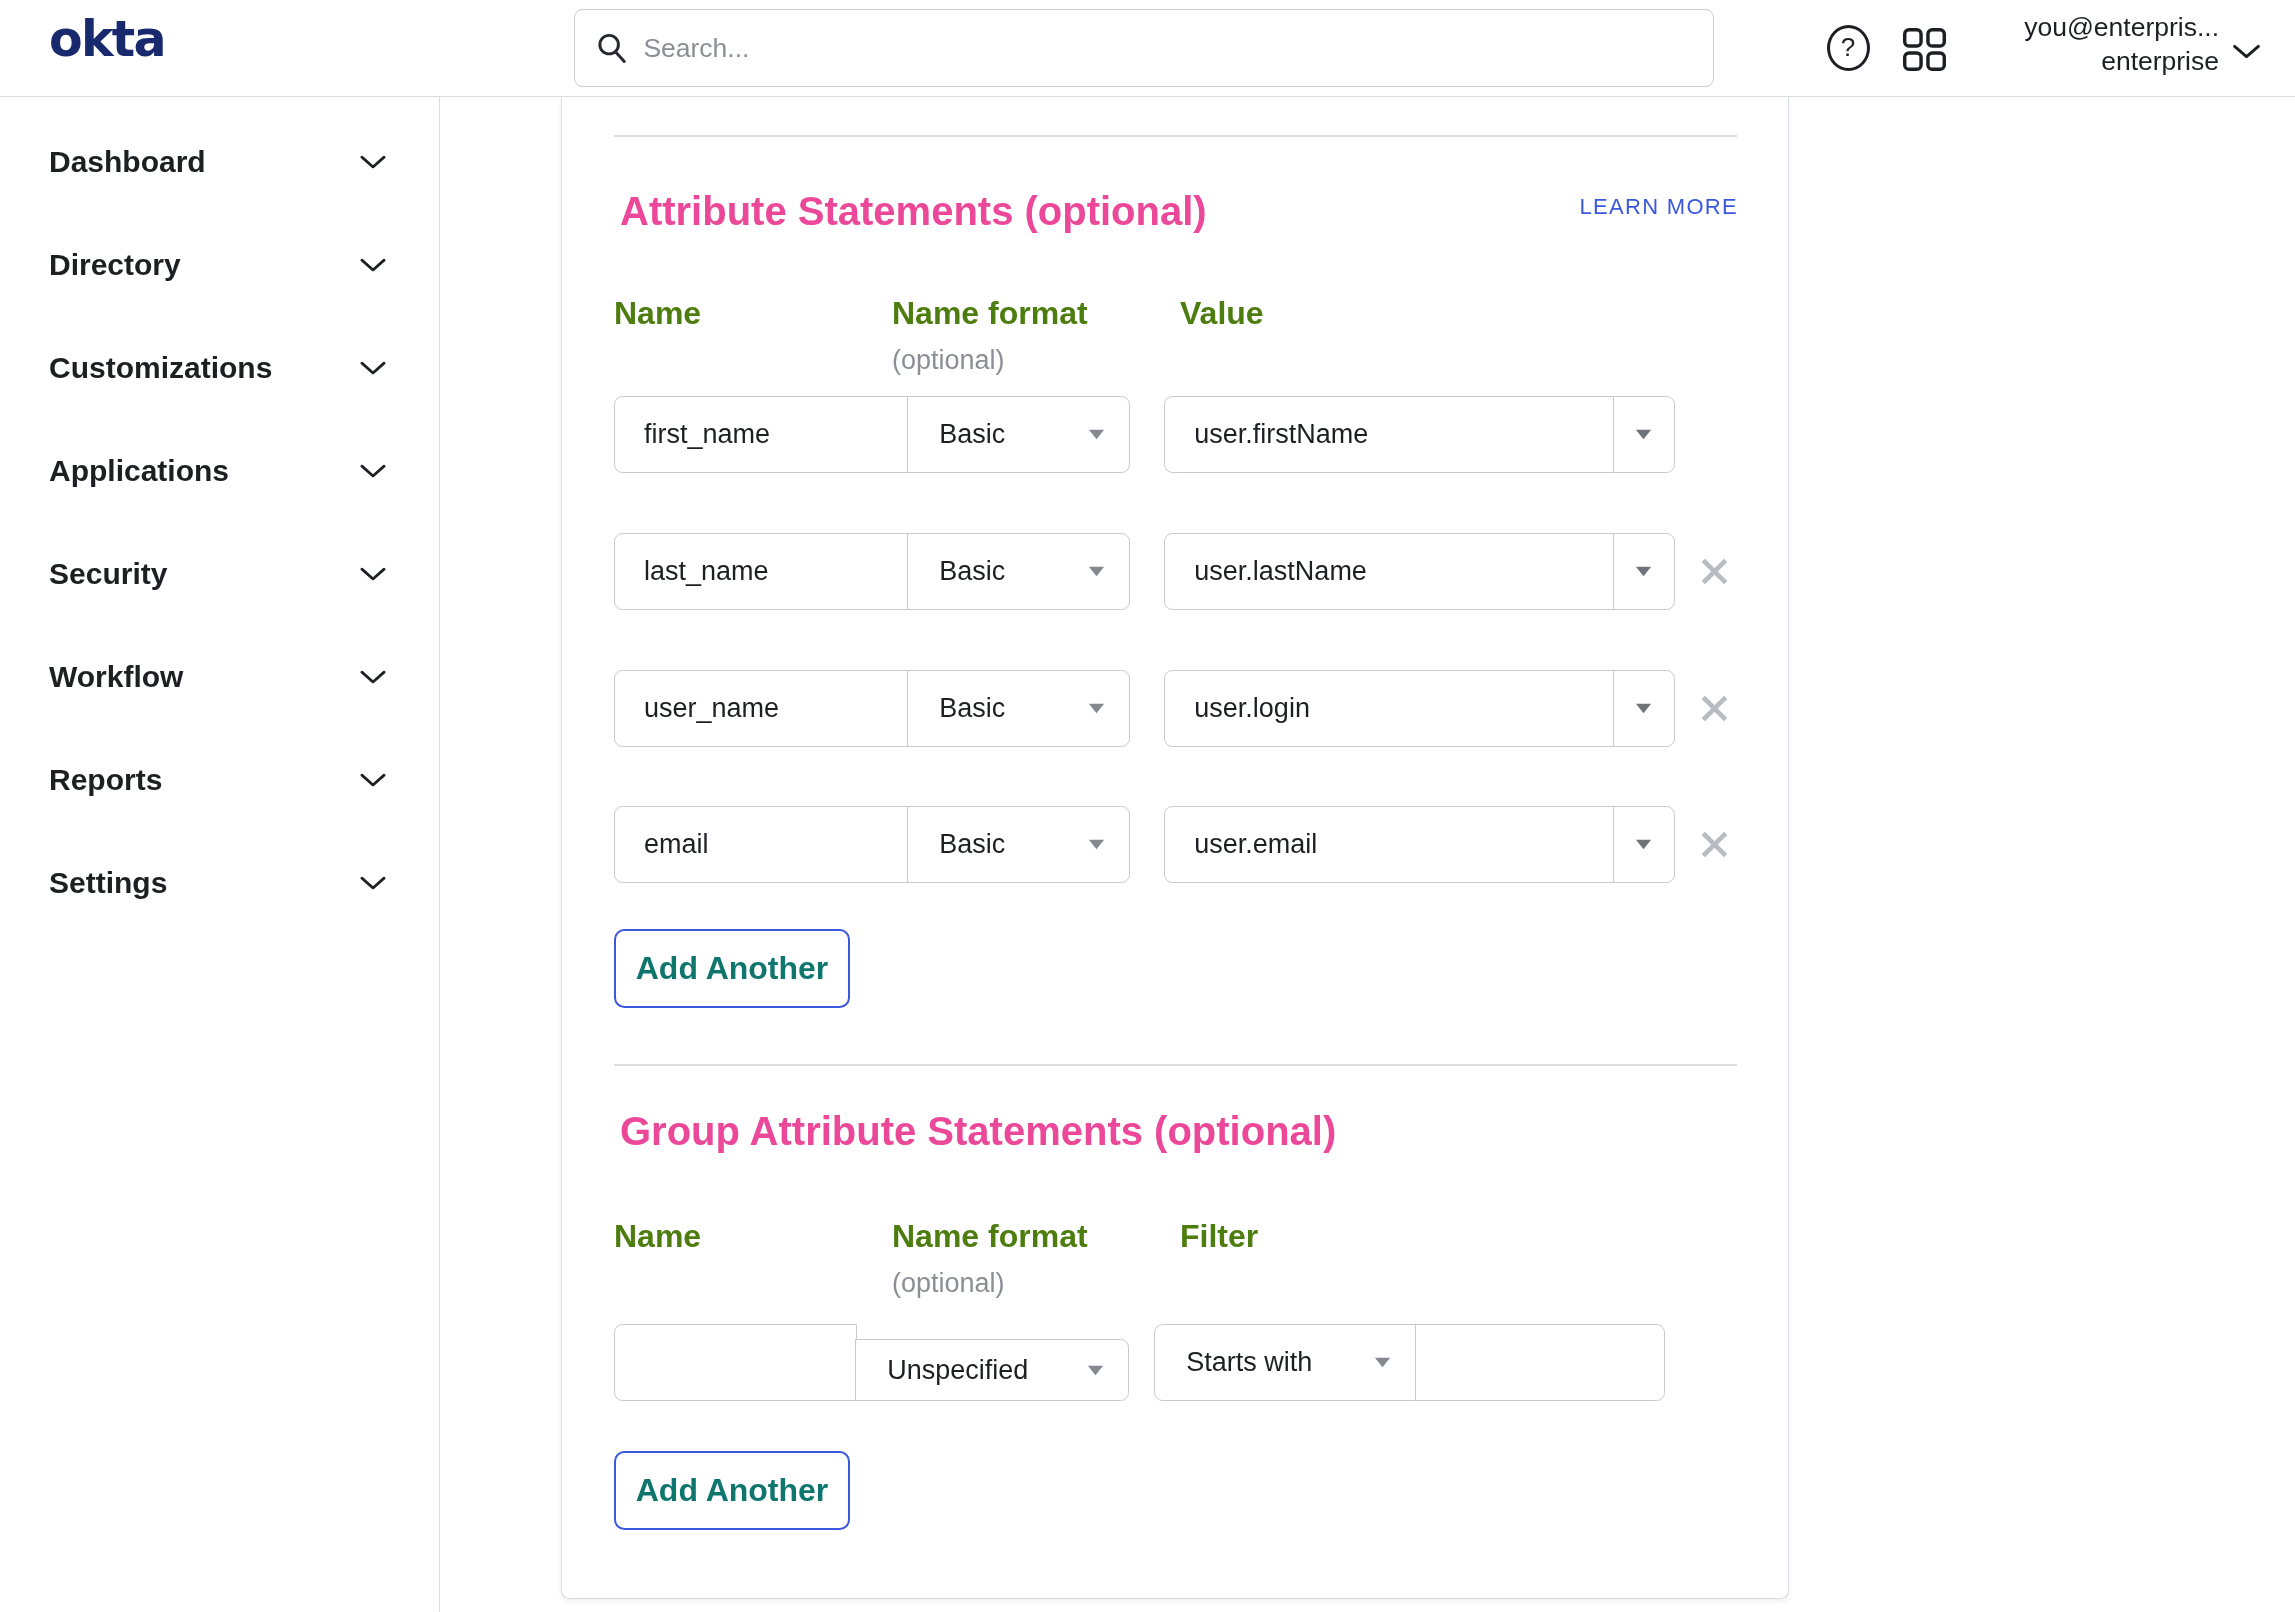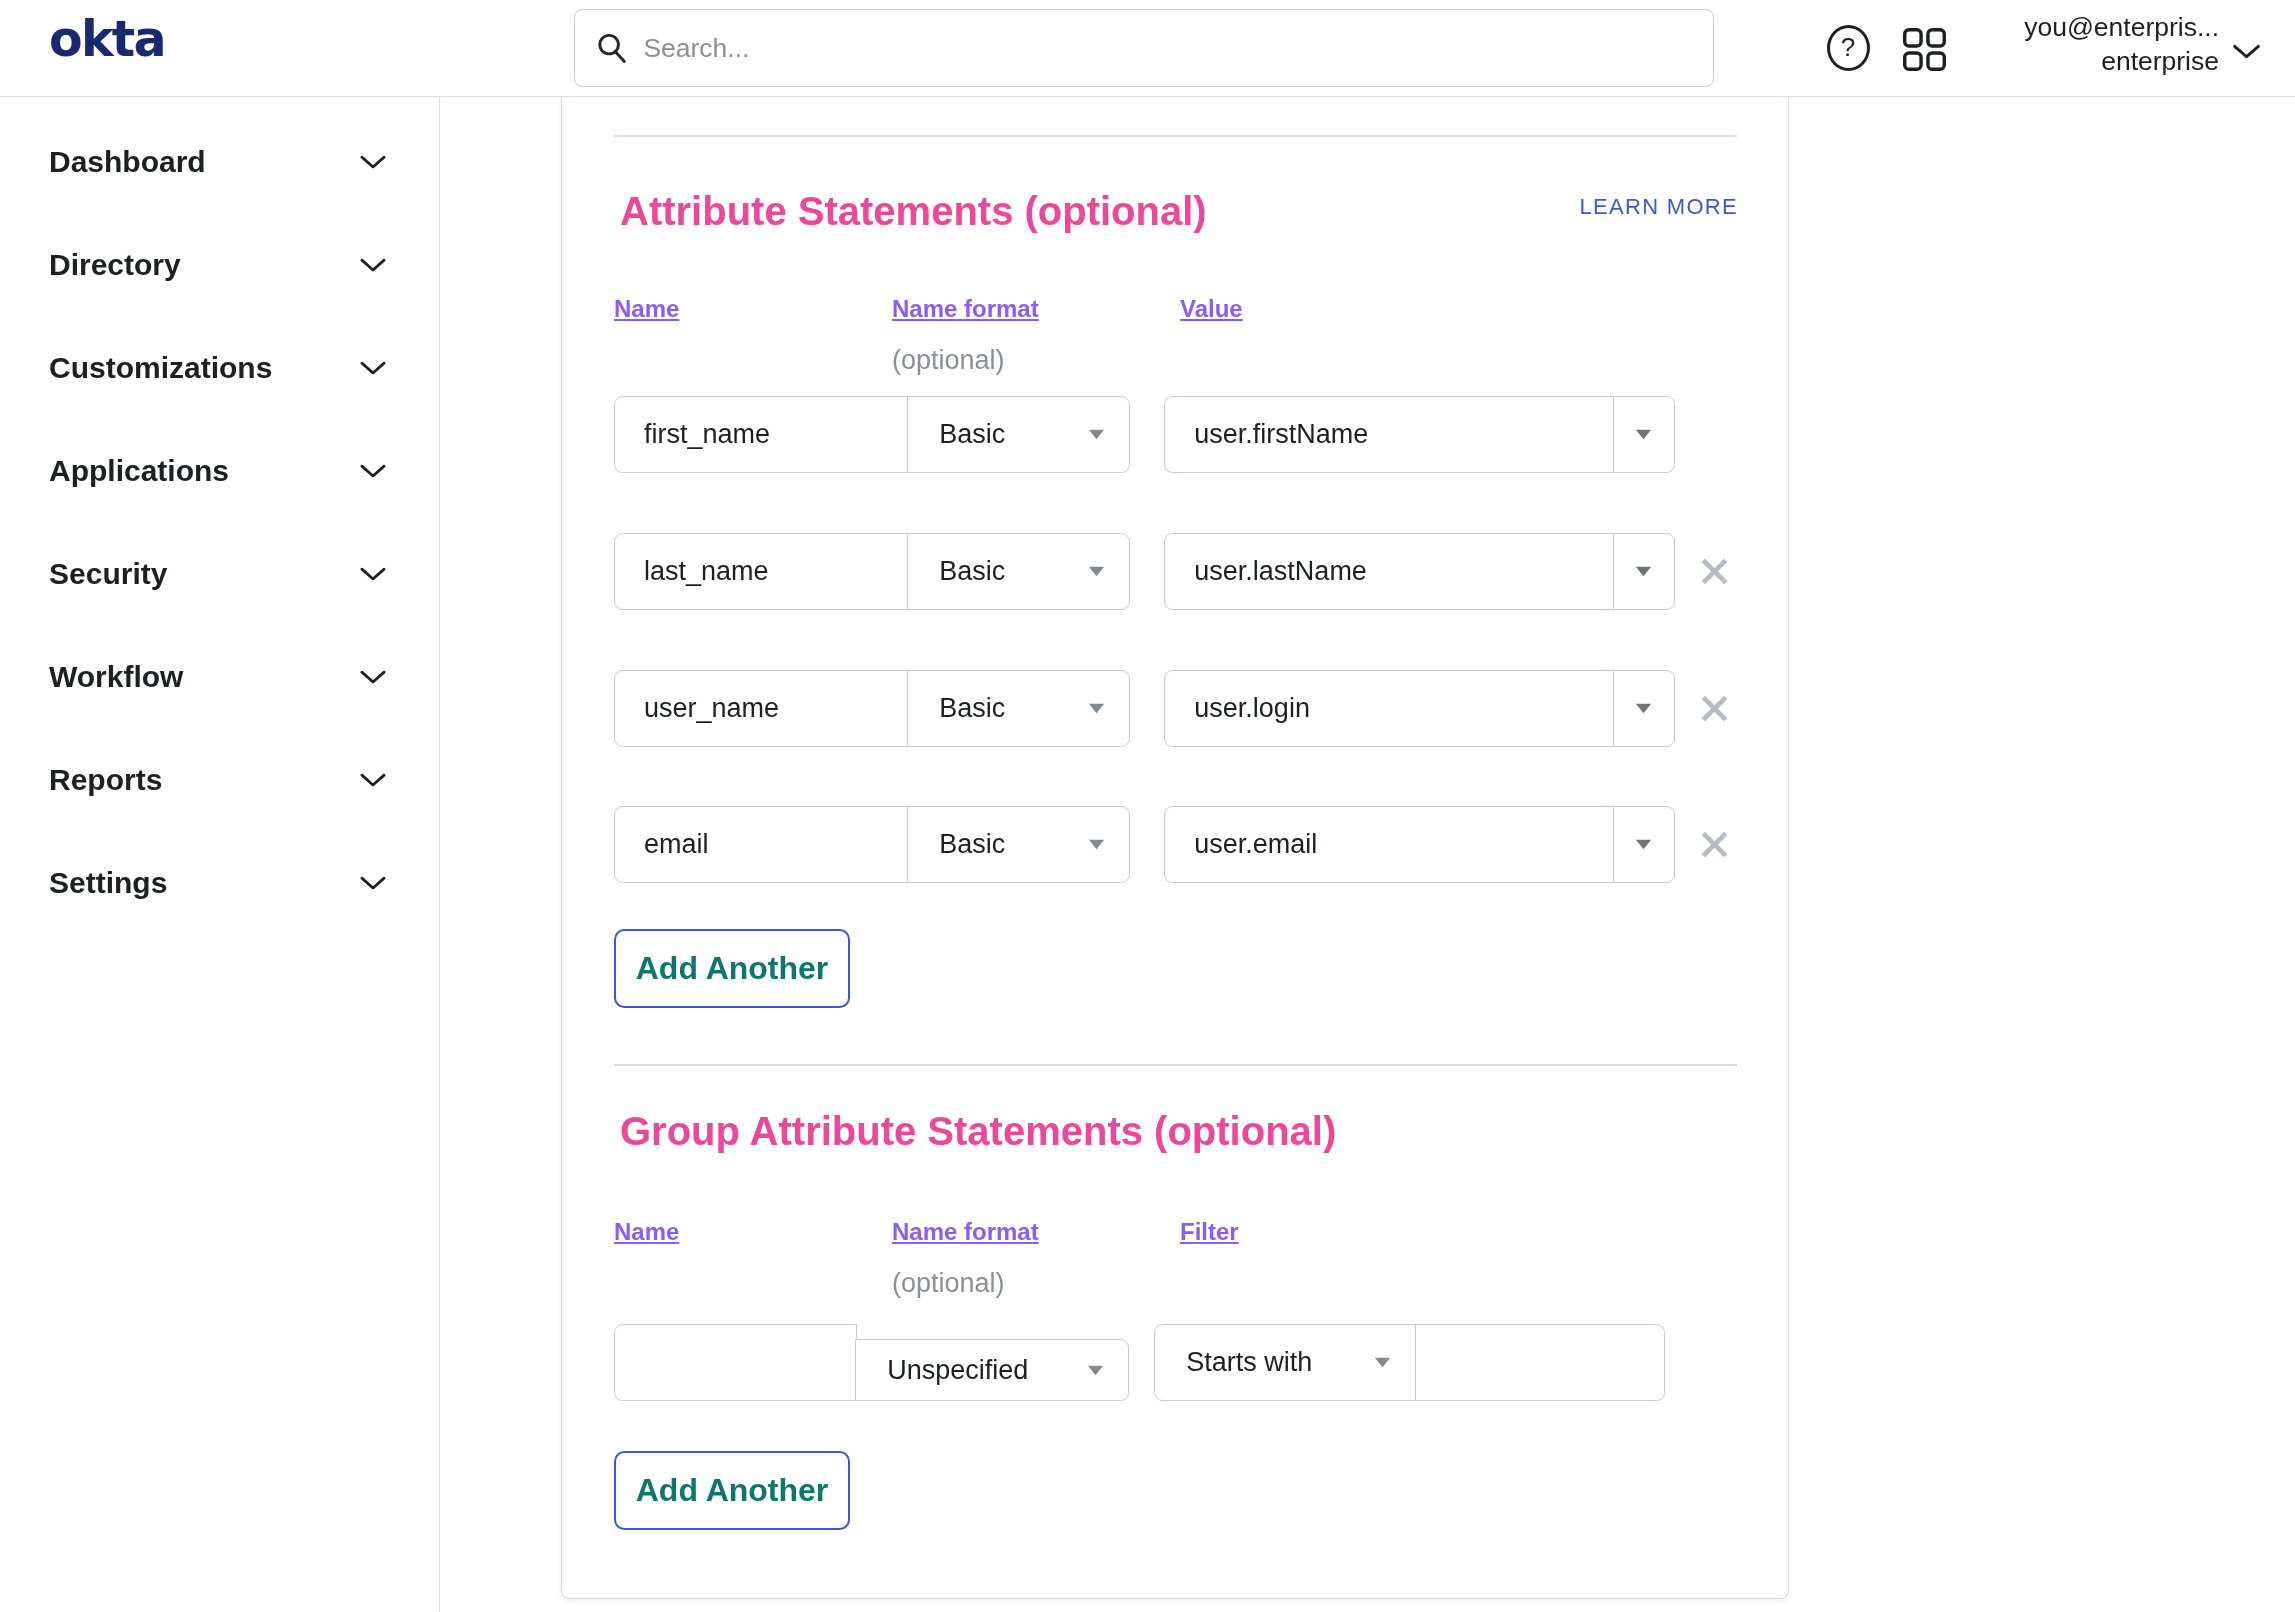--- a/index.html
+++ b/index.html
@@ -41,21 +41,21 @@
            background:#fff; border:1.7px solid #d8dbdf; border-top:none;
            border-radius:0 0 8.5px 8.5px; box-shadow:0 2.6px 5.1px rgba(0,0,0,0.06); }
   .divider { position:absolute; left:52px; width:1123px; height:1.7px; background:#dadde1; }
   .div1 { top:38px; }
   .div2 { top:967px; }
   .section-title { position:absolute; left:52px; font-size:40px; font-weight:bold; color:#ec4899;margin-left:6px; }
   .title1 { top:92px; }
   .title2 { top:1012px; }
   .learn-more { position:absolute; right:50px; top:97px; font-size:22px; letter-spacing:1.3px;
                 color:#3b58dd; text-decoration:none; font-weight:500; cursor:pointer; }
-  .col-head { position:absolute; font-size:24px; font-weight:bold; color:#8b5cf6;text-decoration:underline; }
+  .col-head { position:absolute; font-size:32px; font-weight:bold; color:#4d7c0f; }
   .opt-note { position:absolute; left:330px; font-size:27px; color:#8b8f95; }
   .h-row1 { top:198px; } .opt1 { top:248px; }
   .h-row2 { top:1121px; } .opt2 { top:1171px; }
   .c-name { left:52px; } .c-fmt { left:330px; } .c-val { left:618px; }
 
   .form-row { position:absolute; left:52px; height:77px; display:flex; align-items:stretch; }
   .ar0 { top:299px; } .ar1 { top:436px; } .ar2 { top:573px; } .ar3 { top:709px; }
   .gr0 { top:1227px; }
 
   .fld { border:1.7px solid #c6c9ce; background:#fff; font-size:27px; color:#1d1f23; }

